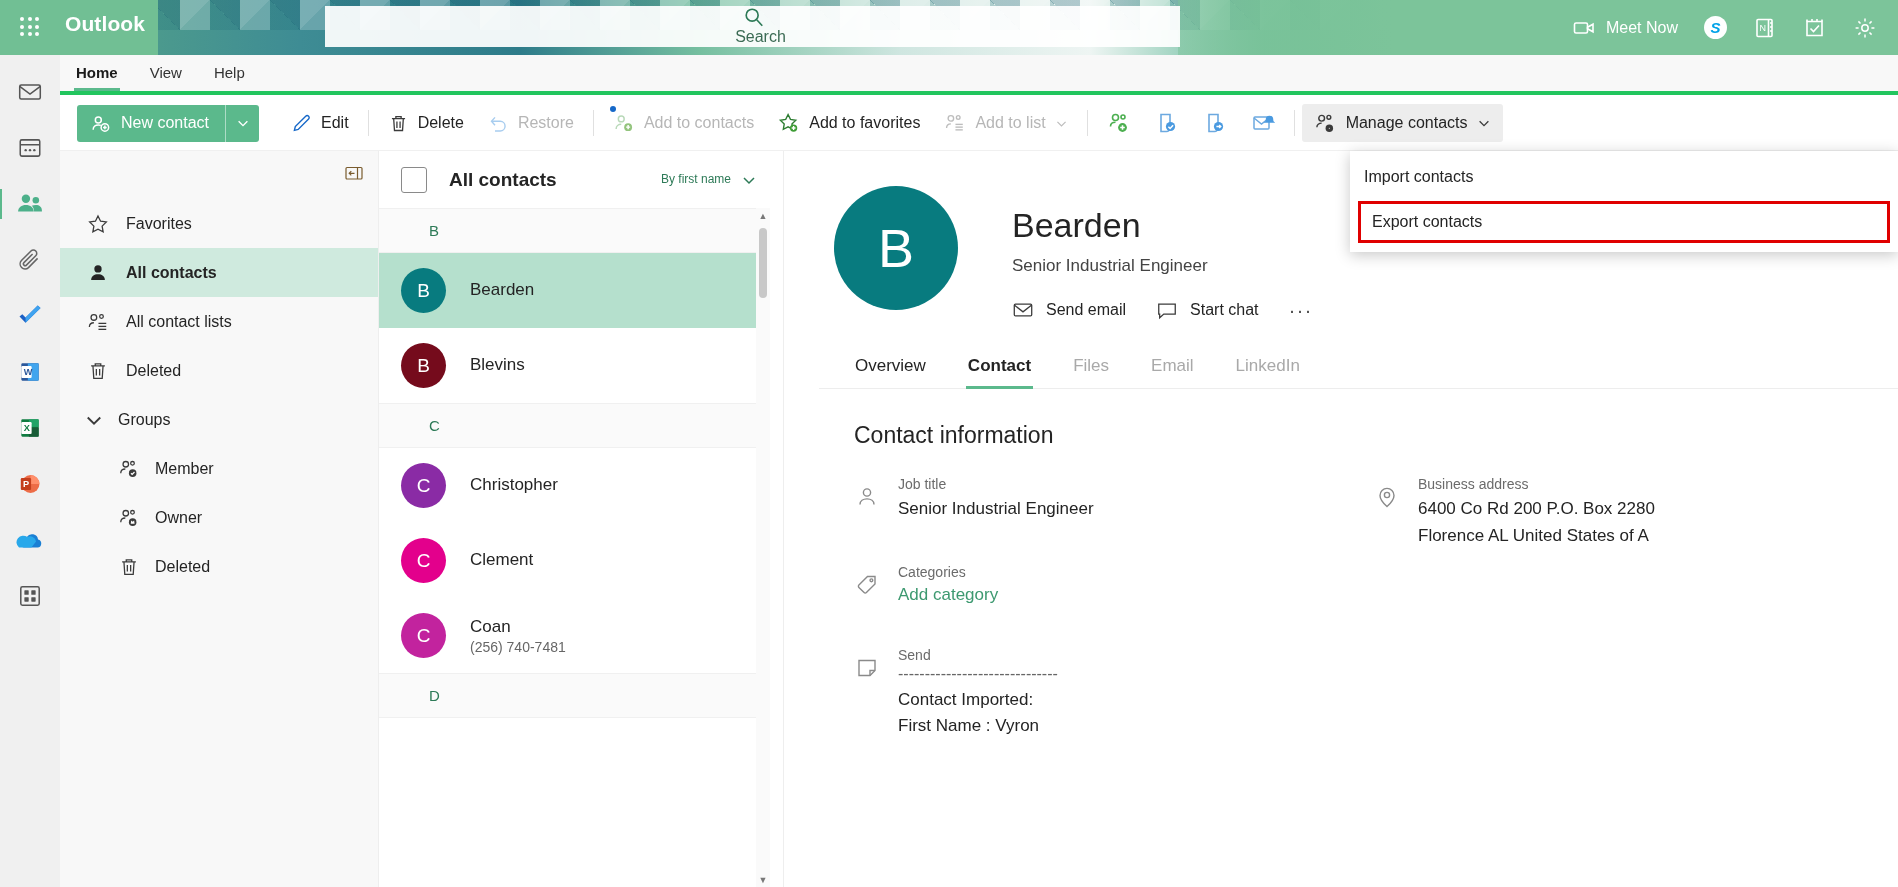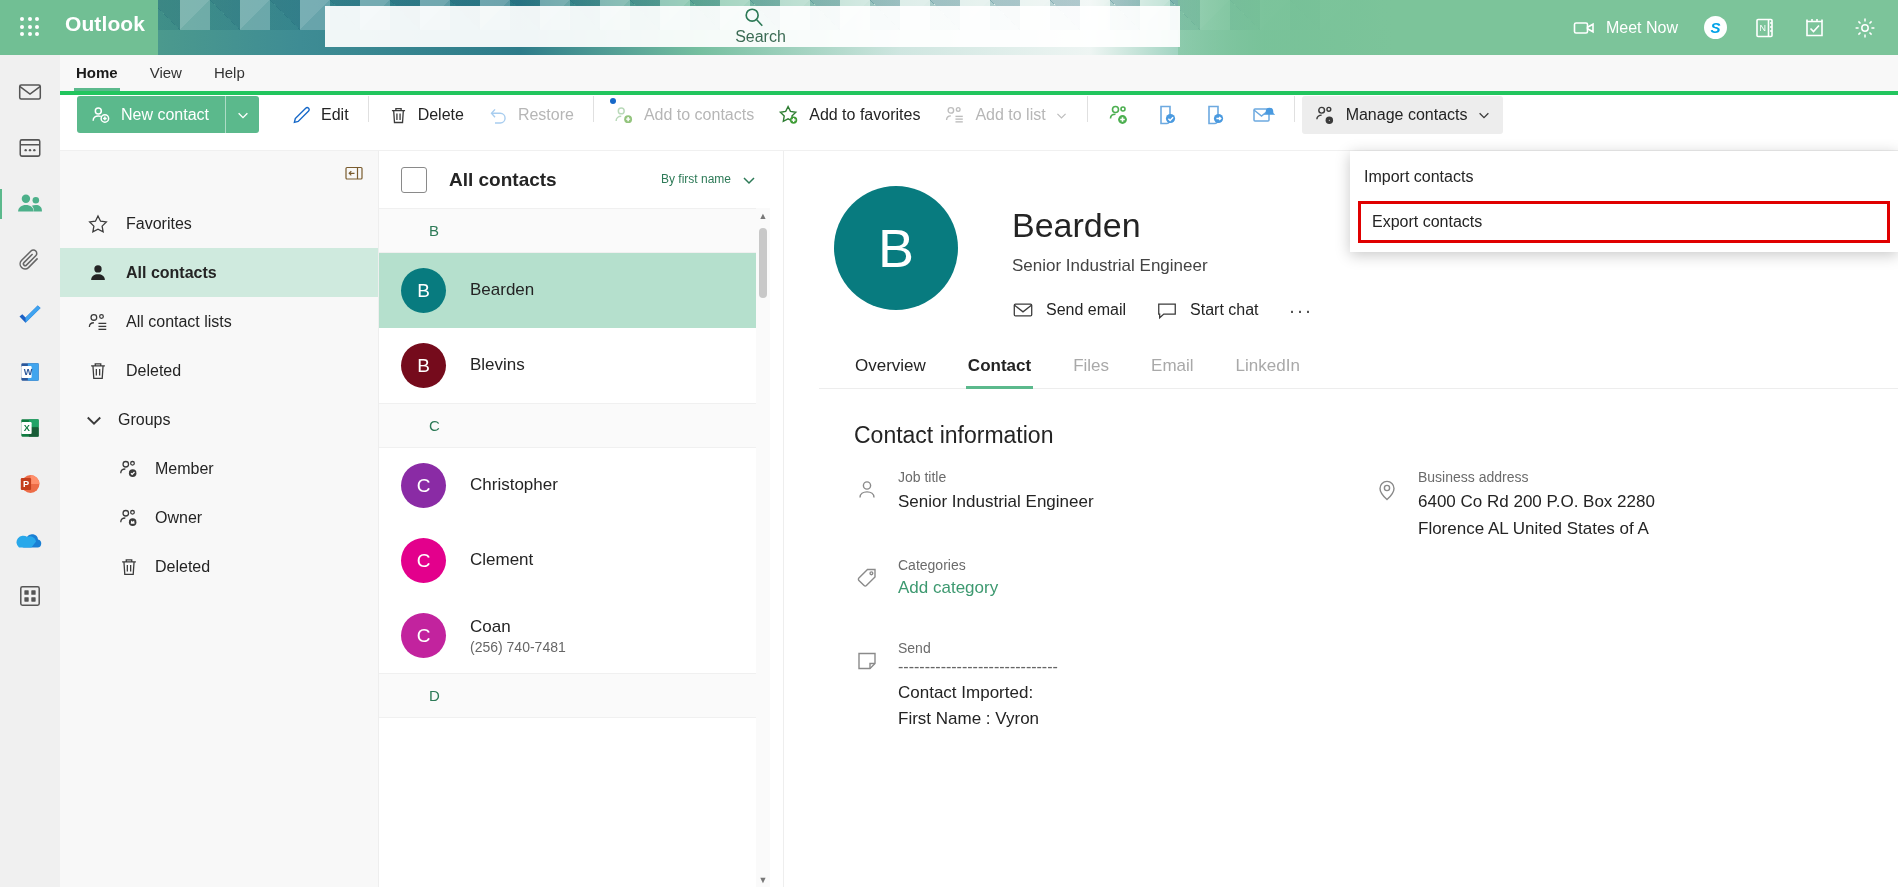--- a/index.html
+++ b/index.html
@@ -79,21 +79,21 @@
   }
   .rtab.active { font-weight: bold; color: #1b1b1b; }
   .rtab.active::after {
     content: ""; position: absolute; bottom: 0; left: 14px; right: 14px;
     height: 3px; background: #5bb98c;
   }
 
   
   .cmdbar {
     position: absolute; top: 96px; left: 60px; width: 1838px; height: 55px;
-    background: #ffffff; display: flex; 
+    background: #ffffff; display: flex; align-items: center;
     padding-left: 17px; gap: 0; border-bottom: 1px solid #f0f0f0;
   }
   .newbtn {
     display: flex; align-items: center; height: 37px;
     background: #5bb98c; color: #fff; border-radius: 3px; overflow: hidden;
     cursor: pointer; margin-right: 20px;
   }
   .newbtn-main {
     display: flex; align-items: center; gap: 10px; padding: 0 16px 0 13px;
     height: 37px; font-size: 16px; border-right: 1px solid rgba(255,255,255,.5);
@@ -240,21 +240,21 @@
     position: relative;
   }
   .d-tab:first-child { padding-left: 36px; }
   .d-tab.active { font-weight: bold; }
   .d-tab.active::after {
     content: ""; position: absolute; bottom: -1px; left: 19px; right: 19px;
     height: 3px; background: #5bb98c;
   }
   .d-tab.dim { color: #a9a9a9; }
   .sec-title { font-size: 23px; color: #242424; margin: 33px 0 0 35px; }
-  .fields { display: flex; margin-top: 20px; padding-left: 35px; }
+  .fields { display: flex; margin-top: 27px; padding-left: 35px; }
   .fcol { display: flex; flex-direction: column; }
   .fcol.left { width: 500px; }
   .fcol.right { margin-left: 20px; }
   .field { display: flex; gap: 18px; margin-bottom: 42px; }
   .field-icon { width: 26px; flex: 0 0 auto; padding-top: 9px; display: flex; justify-content: center; }
   .field-label { font-size: 14px; color: #6b6b6b; }
   .field-value { font-size: 17px; color: #242424; margin-top: 5px; line-height: 1.45; }
   .field-link { font-size: 17px; color: #3d9970; cursor: pointer; margin-top: 5px; }
   .notes-rule { color: #666; font-size: 16px; letter-spacing: 0px; margin-top: 2px; }
 </style>

